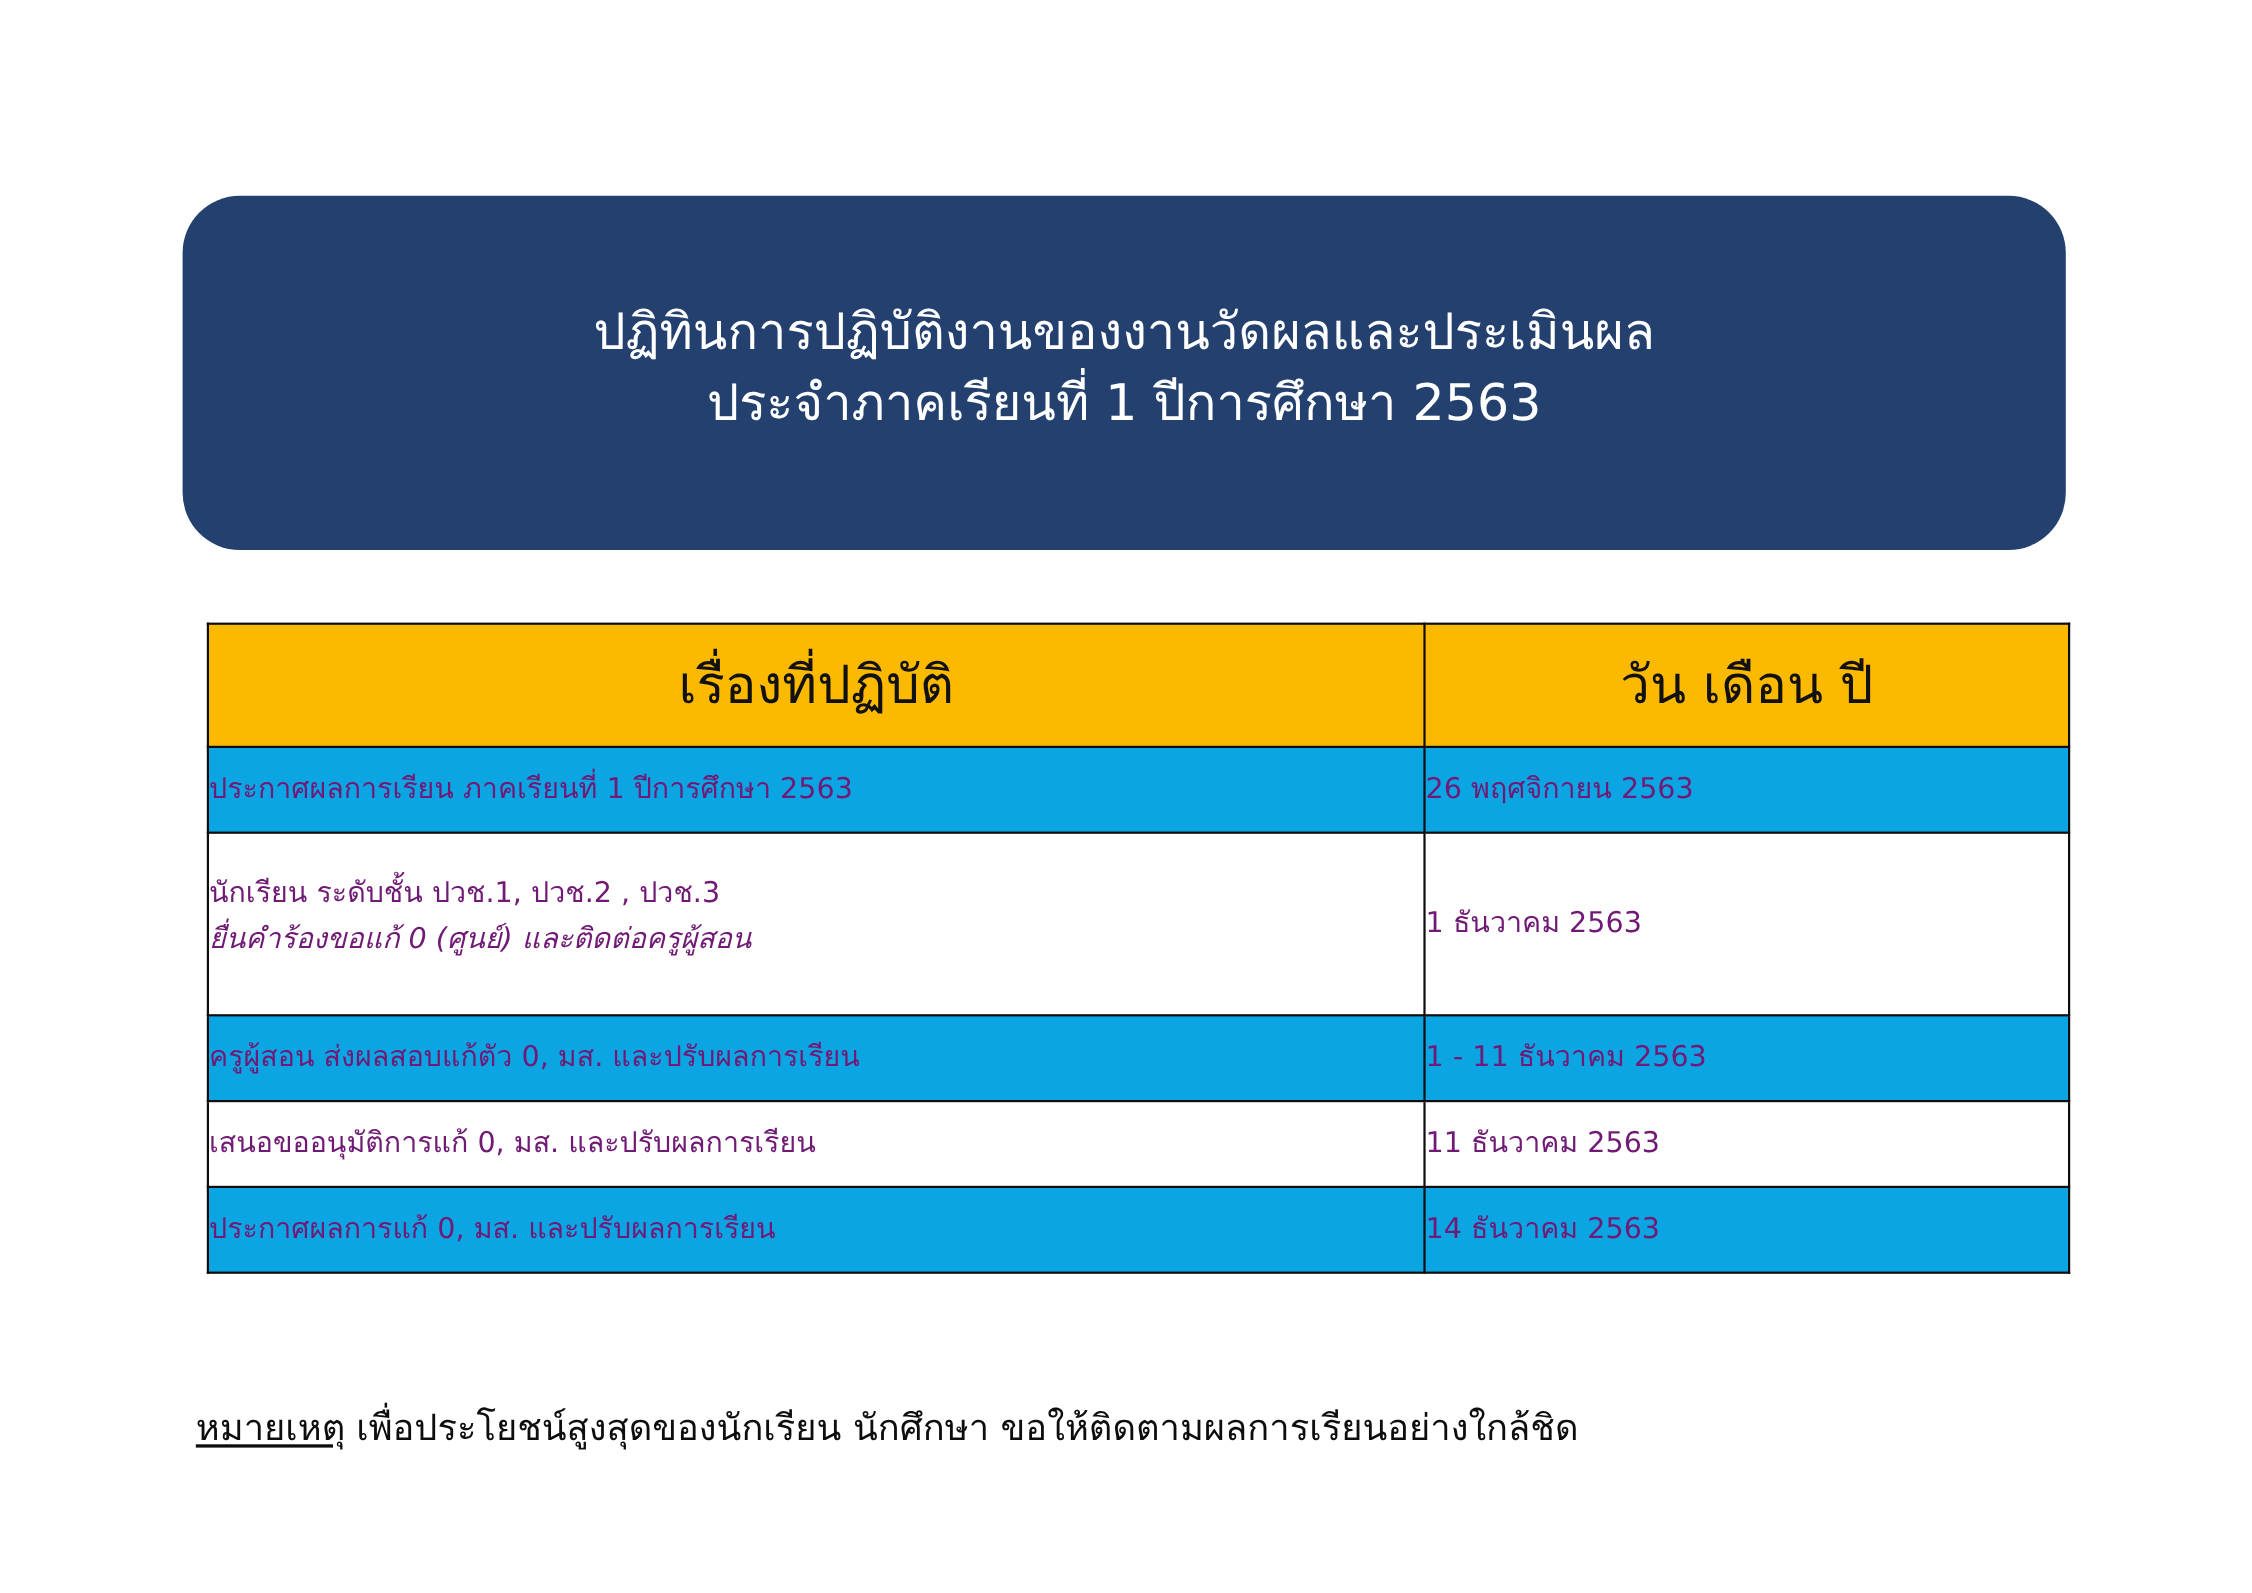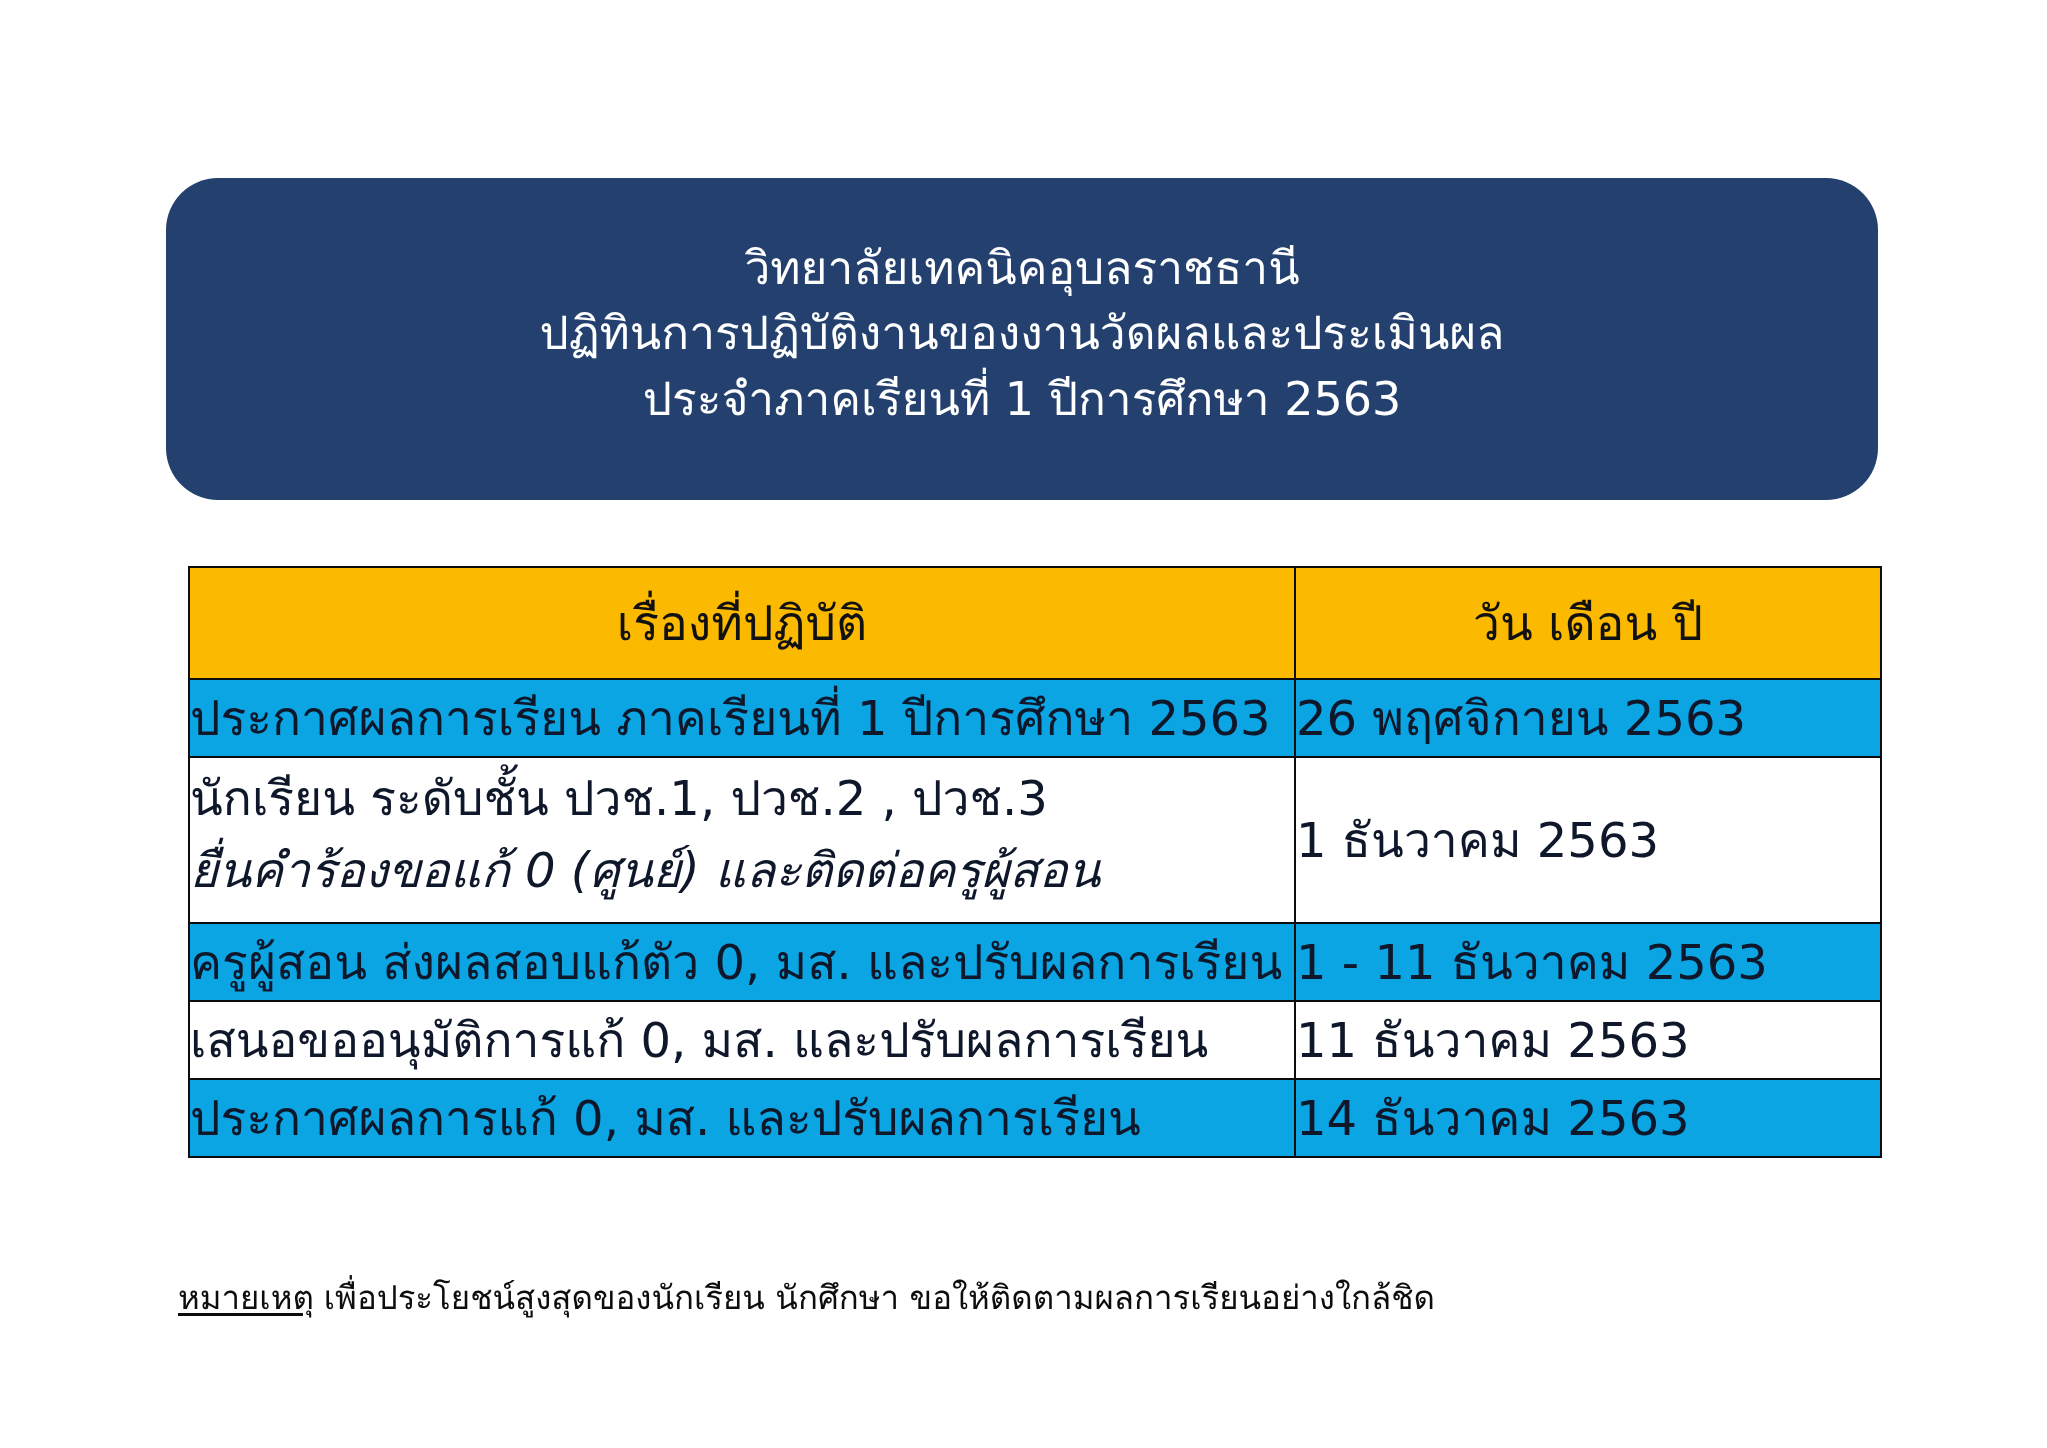--- a/index.html
+++ b/index.html
@@ -91,22 +91,22 @@
   .cell-topic.two-line {
     height: 166px;
     padding-top: 4px;
     padding-bottom: 16px;
   }
   .cell-date {
     height: 78px;
   }
   .topic-text,
   .date-text {
-    font-size: 48px;
-    color: #0f172a;
+    font-size: 26px;
+    color: #701a75;
     line-height: 1.38;
     display: block;
     white-space: nowrap;
   }
   .topic-text.line2 { margin-top: 6px; font-style: italic; }
 
   
   .footer-note {
     position: absolute;
     left: 178px;
@@ -122,21 +122,20 @@
     text-underline-offset: 4px;
   }
   .footer-body { margin-left: 10px; }
 </style>
 </head>
 <body>
 
 <div class="page">
 
   <div class="header-banner">
-    <div class="header-line">วิทยาลัยเทคนิคอุบลราชธานี</div>
     <div class="header-line">ปฏิทินการปฏิบัติงานของงานวัดผลและประเมินผล</div>
     <div class="header-line">ประจำภาคเรียนที่ 1 ปีการศึกษา 2563</div>
   </div>
 
   <table class="calendar-table">
     <colgroup>
       <col class="col-topic">
       <col class="col-date">
     </colgroup>
     <thead>

